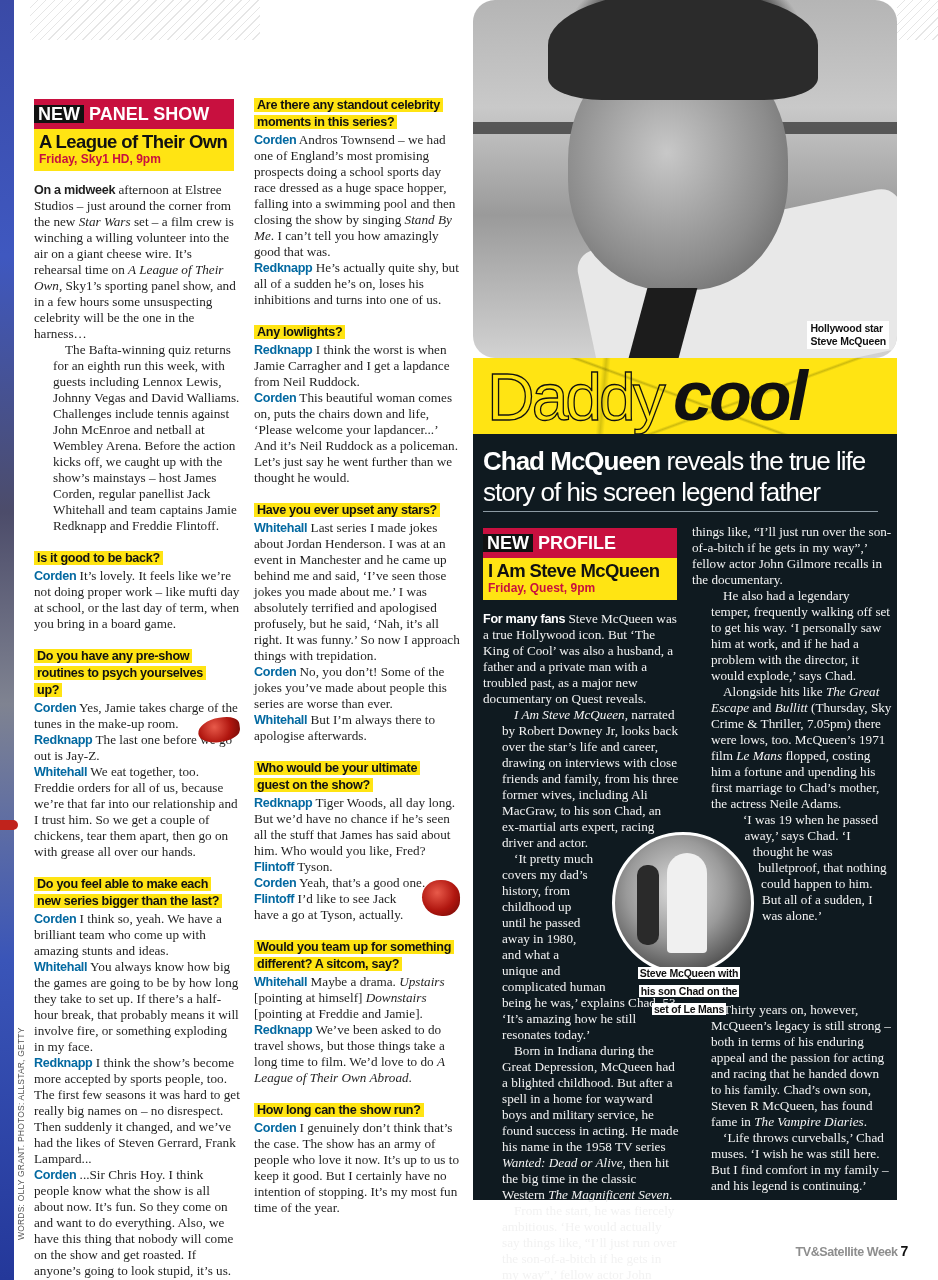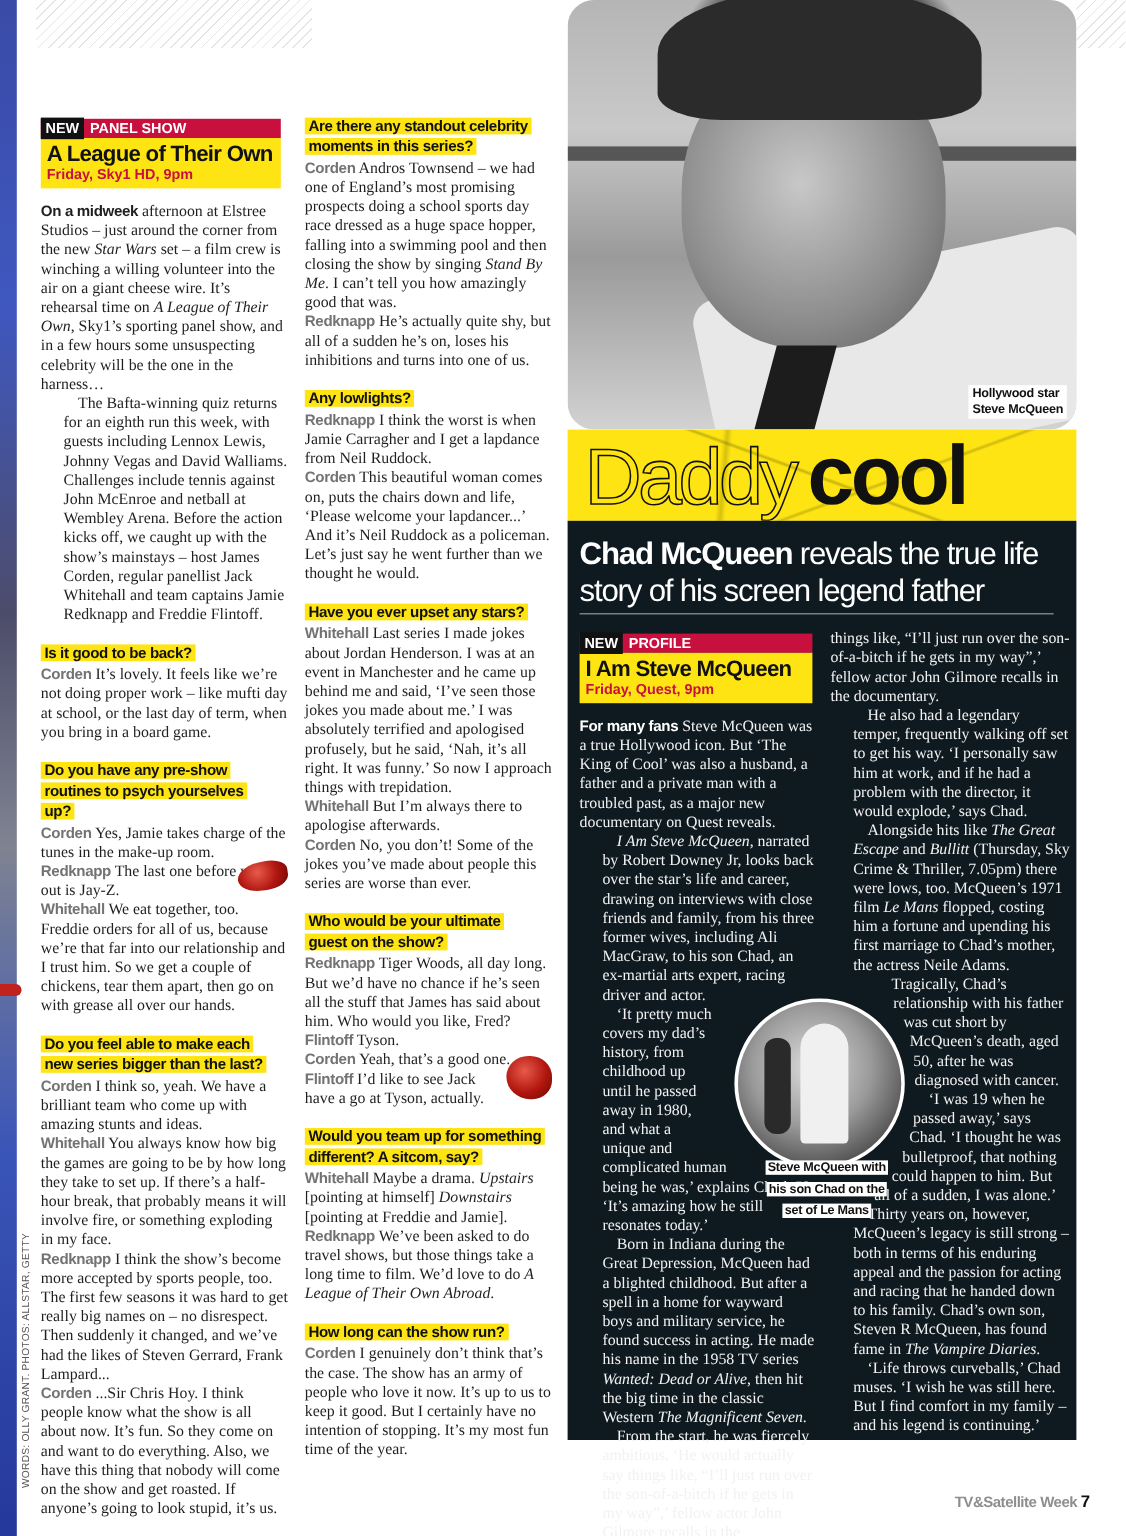--- a/index.html
+++ b/index.html
@@ -14,30 +14,30 @@
     .credit { position: absolute; left: 16px; top: 1240px; transform: rotate(-90deg); transform-origin: left top;
       font-family: "Liberation Sans", sans-serif; font-size: 8.5px; color: #555; letter-spacing: 0.2px; white-space: nowrap; }
 
     
     .hatch { position: absolute; top: 0; height: 40px; background: repeating-linear-gradient(135deg, #ffffff 0 5px, #e6e6e6 5px 6px); }
 
     .col { position: absolute; font-size: 13.2px; line-height: 16px; }
     .col p { margin: 0; }
     .col p.indent { text-indent: 12px; margin-left: 19px; }
     .col .gap { height: 16px; }
-    .speaker { font-family: "Liberation Sans", sans-serif; font-weight: bold; font-size: 12.6px; letter-spacing: -0.3px; color: #737373; }
+    .speaker { font-family: "Liberation Sans", sans-serif; font-weight: bold; font-size: 12.6px; letter-spacing: -0.3px; color: #0369a1; }
     .lead { font-family: "Liberation Sans", sans-serif; font-weight: bold; font-size: 12.6px; letter-spacing: -0.3px; }
     .q { display: inline; background: #ffe413; font-family: "Liberation Sans", sans-serif; font-weight: bold; font-size: 12.6px; line-height: 17px;
       letter-spacing: -0.3px; color: #111; padding: 0 3px; box-decoration-break: clone; -webkit-box-decoration-break: clone; }
     .qwrap { margin-bottom: 1px; }
     i { font-style: italic; }
 
     
     .showbox { width: 200px; }
-    .showbox .tag { background: #c8103f; height: 16px; display: flex; align-items: center; font-family: "Liberation Sans", sans-serif; font-weight: bold; font-size: 12px; }
+    .showbox .tag { background: #c8103f; height: 30px; display: flex; align-items: center; font-family: "Liberation Sans", sans-serif; font-weight: bold; font-size: 18px; }
     .showbox .tag .new { background: #111; color: #fff; padding: 0 4px; height: 18px; line-height: 18px; }
     .showbox .tag .type { color: #fff; padding: 0 5px; }
     .showbox .body { background: #ffe413; padding: 2px 5px 5px; }
     .showbox .title { font-family: "Liberation Sans", sans-serif; font-weight: bold; font-size: 18.5px; letter-spacing: -0.6px; color: #111; line-height: 21px; }
     .showbox .when { font-family: "Liberation Sans", sans-serif; font-weight: bold; font-size: 12px; color: #c8103f; line-height: 14px; }
 
     
     .photo { position: absolute; left: 473px; top: 0; width: 424px; height: 358px; overflow: hidden;
       background:
         radial-gradient(ellipse 90px 120px at 58% 48%, #d9d9d9 0%, #a8a8a8 55%, rgba(0,0,0,0) 70%),
@@ -54,21 +54,21 @@
 
     
     .headline { position: absolute; left: 473px; top: 358px; width: 424px; height: 76px; background: #ffe413; overflow: hidden; }
     .headline .cracks { position: absolute; inset: 0;
       background:
         linear-gradient(20deg, transparent 48%, rgba(90,90,0,0.35) 49%, transparent 50%),
         linear-gradient(160deg, transparent 60%, rgba(90,90,0,0.3) 61%, transparent 62%),
         linear-gradient(95deg, transparent 30%, rgba(90,90,0,0.25) 31%, transparent 32%); }
     .headline .light { position: absolute; left: 14px; top: 4px; font-family: "Liberation Sans", sans-serif; font-weight: normal; font-size: 66px; line-height: 70px;
       color: transparent; -webkit-text-stroke: 1.3px #111; letter-spacing: -3px; }
-    .headline .bold { position: absolute; left: 200px; top: 2px; font-family: "Liberation Sans", sans-serif; font-weight: bold; font-size: 70px; line-height: 72px;
+    .headline .bold { position: absolute; left: 200px; top: 2px; font-family: "Liberation Sans", sans-serif; font-weight: bold; font-style: italic; font-size: 70px; line-height: 72px;
       color: #111; letter-spacing: -3px; }
 
     .dark { position: absolute; left: 473px; top: 434px; width: 424px; height: 766px; background: #0f1a20; color: #f2f2f2; }
     .deck { position: absolute; left: 10px; top: 12px; width: 405px; font-family: "Liberation Sans", sans-serif; color: #fff; font-size: 26px; line-height: 31px; letter-spacing: -1px; }
     .deck b { font-weight: bold; }
     .deck-rule { position: absolute; left: 10px; top: 77px; width: 395px; height: 1px; background: #8c9aa3; }
 
     .circle { position: absolute; left: 612px; top: 832px; width: 142px; height: 142px; border-radius: 50%; border: 3px solid #fff; overflow: hidden;
       background: radial-gradient(circle at 45% 40%, #dcdcdc 0%, #9a9a9a 45%, #4a4a4a 80%); }
     .circle .fig { position: absolute; left: 52px; top: 18px; width: 40px; height: 100px; background: #f0f0f0; border-radius: 20px 20px 4px 4px; }
@@ -145,22 +145,22 @@
   <div>
     <div class="qwrap"><span class="q">Any lowlights?</span></div>
     <p><span class="speaker">Redknapp</span><span> I think the worst is when Jamie Carragher and I get a lapdance from Neil Ruddock.</span></p>
     <p><span class="speaker">Corden</span><span> This beautiful woman comes on, puts the chairs down and life, ‘Please welcome your lapdancer...’ And it’s Neil Ruddock as a policeman. Let’s just say he went further than we thought he would.</span></p>
   </div>
   <div class="gap"></div>
 
   <div>
     <div class="qwrap"><span class="q">Have you ever upset any stars?</span></div>
     <p><span class="speaker">Whitehall</span><span> Last series I made jokes about Jordan Henderson. I was at an event in Manchester and he came up behind me and said, ‘I’ve seen those jokes you made about me.’ I was absolutely terrified and apologised profusely, but he said, ‘Nah, it’s all right. It was funny.’ So now I approach things with trepidation.</span></p>
+    <p><span class="speaker">Corden</span><span> No, you don’t! Some of the jokes you’ve made about people this series are worse than ever.</span></p>
     <p><span class="speaker">Whitehall</span><span> But I’m always there to apologise afterwards.</span></p>
-    <p><span class="speaker">Corden</span><span> No, you don’t! Some of the jokes you’ve made about people this series are worse than ever.</span></p>
   </div>
   <div class="gap"></div>
 
   <div>
     <div class="qwrap" style="width:175px"><span class="q">Who would be your ultimate guest on the show?</span></div>
     <p><span class="speaker">Redknapp</span><span> Tiger Woods, all day long. But we’d have no chance if he’s seen all the stuff that James has said about him. Who would you like, Fred?</span></p>
     <p><span class="speaker">Flintoff</span><span> Tyson.</span></p>
     <p><span class="speaker">Corden</span><span> Yeah, that’s a good one.</span></p>
     <p style="width:170px"><span class="speaker">Flintoff</span><span> I’d like to see Jack have a go at Tyson, actually.</span></p>
   </div>
@@ -223,21 +223,20 @@
     <p class="indent">From the start, he was fiercely ambitious. ‘He would actually say things like, “I’ll just run over the son-of-a-bitch if he gets in my way”,’ fellow actor John Gilmore recalls in the documentary.</p>
   </div>
 </div>
 
 <div class="col" style="left:692px; top:524px; width:200px; color:#f2f2f2;">
 
   <p>things like, “I’ll just run over the son-of-a-bitch if he gets in my way”,’ fellow actor John Gilmore recalls in the documentary.</p>
 <p class="indent"><span>He also had a legendary temper, frequently walking off set to get his way. ‘I personally saw him at work, and if he had a problem with the director, it would explode,’ says Chad.</span></p>
     <p class="indent"><span>Alongside hits like </span><i>The Great Escape</i><span> and </span><i>Bullitt</i><span> (Thursday, Sky Crime &amp; Thriller, 7.05pm) there were lows, too. McQueen’s 1971 film </span><i>Le Mans</i><span> flopped, costing him a fortune and upending his first marriage to Chad’s mother, the actress Neile Adams.</span></p>
     <div style="float:left;width:70px;height:190px;shape-outside:ellipse(100% 50% at 0% 50%);"></div>
-    <p class="indent"><span>Tragically, Chad’s relationship with his father was cut short by McQueen’s death, aged 50, after he was diagnosed with cancer.</span></p>
     <p class="indent"><span>‘I was 19 when he passed away,’ says Chad. ‘I thought he was bulletproof, that nothing could happen to him. But all of a sudden, I was alone.’</span></p>
     <p class="indent" style="clear:both"><span>Thirty years on, however, McQueen’s legacy is still strong – both in terms of his enduring appeal and the passion for acting and racing that he handed down to his family. Chad’s own son, Steven R McQueen, has found fame in </span><i>The Vampire Diaries</i><span>.</span></p>
     <p class="indent"><span>‘Life throws curveballs,’ Chad muses. ‘I wish he was still here. But I find comfort in my family – and his legend is continuing.’</span></p>
   </div>
 
 <div class="circle">
   <div class="fig2"></div>
   <div class="fig"></div>
 </div>
 <div class="circle-caption">

